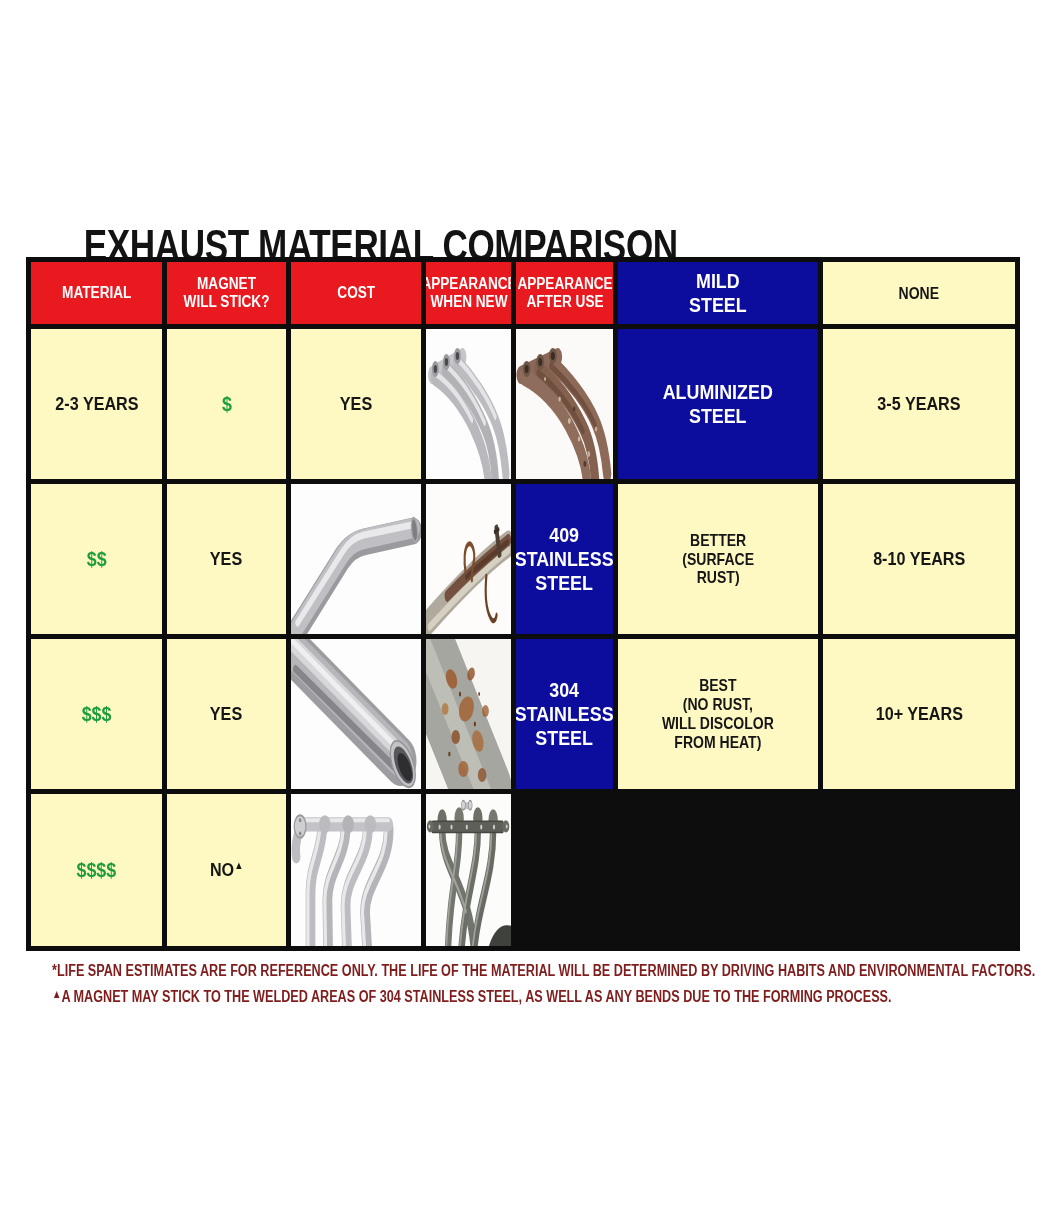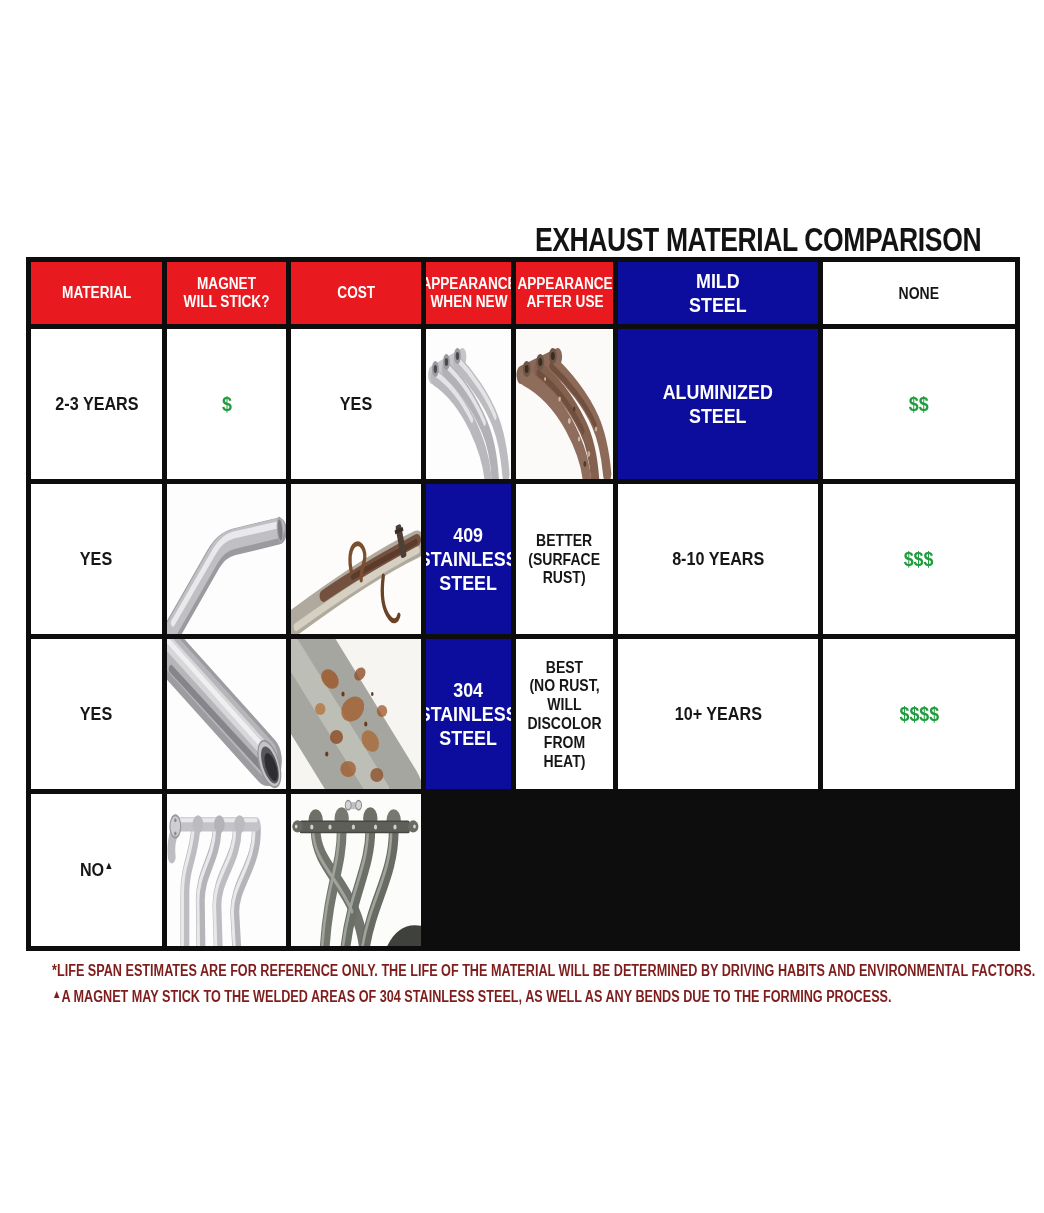--- a/index.html
+++ b/index.html
@@ -10,22 +10,22 @@
     width: 1044px;
     height: 1213px;
     background: #ffffff;
     overflow: hidden;
   }
   .title {
     position: absolute;
     top: 220px;
     left: 0;
     width: 100%;
-    text-align: right;
-    font-size: 34px;
+    text-align: left;
+    font-size: 45px;
     font-weight: bold;
     color: #131313;
     letter-spacing: -0.5px;
   }
   .title .t { transform: scaleX(0.78); }
   .t {
     display: inline-block;
     white-space: pre-line;
     font-weight: bold;
     line-height: 1.14;
@@ -36,21 +36,21 @@
     left: 26px;
     top: 257px;
     display: grid;
     grid-template-columns: 131px 119px 130px 85px 97px 200px 192px;
     grid-template-rows: 62px 150px 150px 150px 152px;
     gap: 5px;
     background: #0d0d0d;
     border: 5px solid #0d0d0d;
   }
   .cell {
-    background: #ffffff;
+    background: #fef9c3;
     display: flex;
     align-items: center;
     justify-content: center;
     text-align: center;
     color: #161616;
     overflow: hidden;
   }
   .cell.head {
     background: #e8191f;
     color: #ffffff;
@@ -172,20 +172,23 @@
         <circle cx="165" cy="100" r="2.5" fill="#c2ae98"></circle>
           <circle cx="60" cy="50" r="2" fill="#cdbaa4"></circle>
         <circle cx="142" cy="135" r="3" fill="#55392c"></circle>
           <circle cx="120" cy="80" r="2.5" fill="#55392c"></circle>
       </svg>
     </div>
 
     <div class="cell mat">
         <span class="t">ALUMINIZED
 STEEL</span>
+      </div>
+    <div class="cell val">
+        <span class="t">3-5 YEARS</span>
       </div>
     <div class="cell cost">
         <span class="t">$$</span>
       </div>
     <div class="cell val">
         <span class="t"><span>YES</span><span class="sup"></span></span>
       </div>
     <div class="cell img">
       <svg viewBox="0 0 200 150" preserveAspectRatio="none">
         <rect width="200" height="150" fill="#fdfdfd"></rect>

